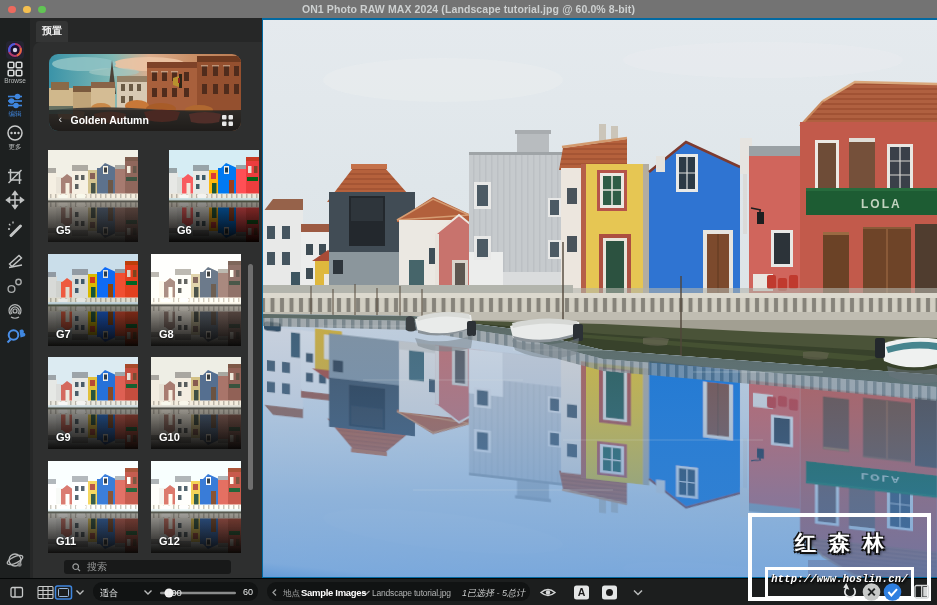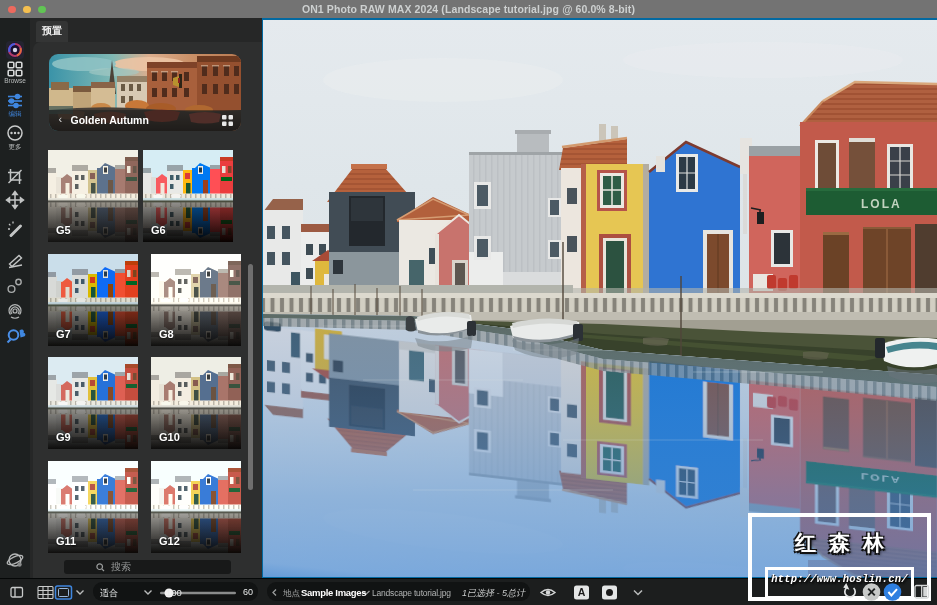--- a/index.html
+++ b/index.html
@@ -11,21 +11,21 @@
 #sidebar .lbl{position:absolute;width:30px;text-align:center;font-size:6.5px;color:#b9bcbc;}
 #panel{position:absolute;left:30px;top:18px;width:232px;height:560px;background:#262727;}
 #pcontent{position:absolute;left:3px;top:24px;width:229px;height:536px;background:#2e2f2f;border-top-left-radius:8px;}
 #tab{position:absolute;left:6px;top:3px;width:32px;height:21px;background:#343535;border-radius:3px 3px 0 0;color:#ececec;font-size:10px;font-weight:bold;text-align:center;line-height:20px;}
 .thumb{position:absolute;width:90px;height:92px;border-radius:0;overflow:hidden;}
 .thumb svg{display:block;width:90px;height:92px;}
 .tlabel{position:absolute;left:8px;bottom:6px;color:#fff;font-size:11px;font-weight:bold;text-shadow:0 1px 2px rgba(0,0,0,0.8);}
 #banner{position:absolute;left:18.5px;top:36px;width:192px;height:77px;border-radius:9px;overflow:hidden;}
 #bannerbar{position:absolute;left:0;bottom:0;width:192px;height:21px;background:rgba(28,28,28,0.55);color:#fff;}
 #scrollbar{position:absolute;left:218px;top:246px;width:5px;height:226px;background:#6f6f6f;border-radius:3px;}
-#search{position:absolute;left:34px;top:542px;width:167px;height:14px;background:#181919;border-radius:3px;color:#969898;font-size:10px;line-height:14px;padding-left:24px;}
+#search{position:absolute;left:34px;top:542px;width:167px;height:14px;background:#181919;border-radius:3px;color:#969898;font-size:10px;line-height:14px;}
 #canvas{position:absolute;left:262px;top:18px;width:727px;height:560px;background:#0369a1;}
 #photo{position:absolute;left:1px;top:2px;}
 #bottombar{position:absolute;left:0;top:578px;width:937px;height:27px;background:#1c1e1e;border-top:1px solid #050707;}
 .bb{position:absolute;color:#a9abab;font-size:10.5px;top:7px;}
 #wm{position:absolute;left:748px;top:513px;width:183px;height:88px;border:4px solid #fff;z-index:50;}
 #wmtitle{position:absolute;left:0;top:12px;width:100%;text-align:center;color:#fff;font-size:21px;font-weight:bold;letter-spacing:13px;text-indent:13px;text-shadow:-1.5px -1.5px 0 #111,1.5px -1.5px 0 #111,-1.5px 1.5px 0 #111,1.5px 1.5px 0 #111,2px 2px 3px rgba(0,0,0,.7);}
 #wmurl{position:absolute;left:13px;top:50px;width:149px;height:32px;border:3px solid #fff;text-align:center;color:#fff;font-family:"Liberation Mono",monospace;font-style:italic;font-weight:bold;font-size:10.5px;line-height:19.5px;letter-spacing:0.2px;text-shadow:1px 1px 0 #111,-1px 1px 0 #111,1.5px 1.5px 2px rgba(0,0,0,.8);}
 </style>
 </head>
 <body>
@@ -528,21 +528,21 @@
 <rect x="0" y="50.5" width="90" height="41.5" fill="url(#thf)"></rect>
 </g>
 </defs>
 </svg>
 <div class="thumb" style="left:18px;top:132px;">
       <svg style="filter:sepia(0.35) saturate(0.6) brightness(1.0) contrast(0.96);">
         <use href="#th"></use>
       </svg>
       <div class="tlabel">G5</div>
     </div>
-<div class="thumb" style="left:113px;top:132px;">
+<div class="thumb" style="left:139px;top:132px;">
       <svg style="filter:saturate(1.55) hue-rotate(-8deg) contrast(1.05);">
         <use href="#th"></use>
       </svg>
       <div class="tlabel">G6</div>
     </div>
 <div class="thumb" style="left:18px;top:235.5px;">
       <svg style="filter:saturate(1.75) hue-rotate(4deg) brightness(0.96);">
         <use href="#th"></use>
       </svg>
       <div class="tlabel">G7</div>

